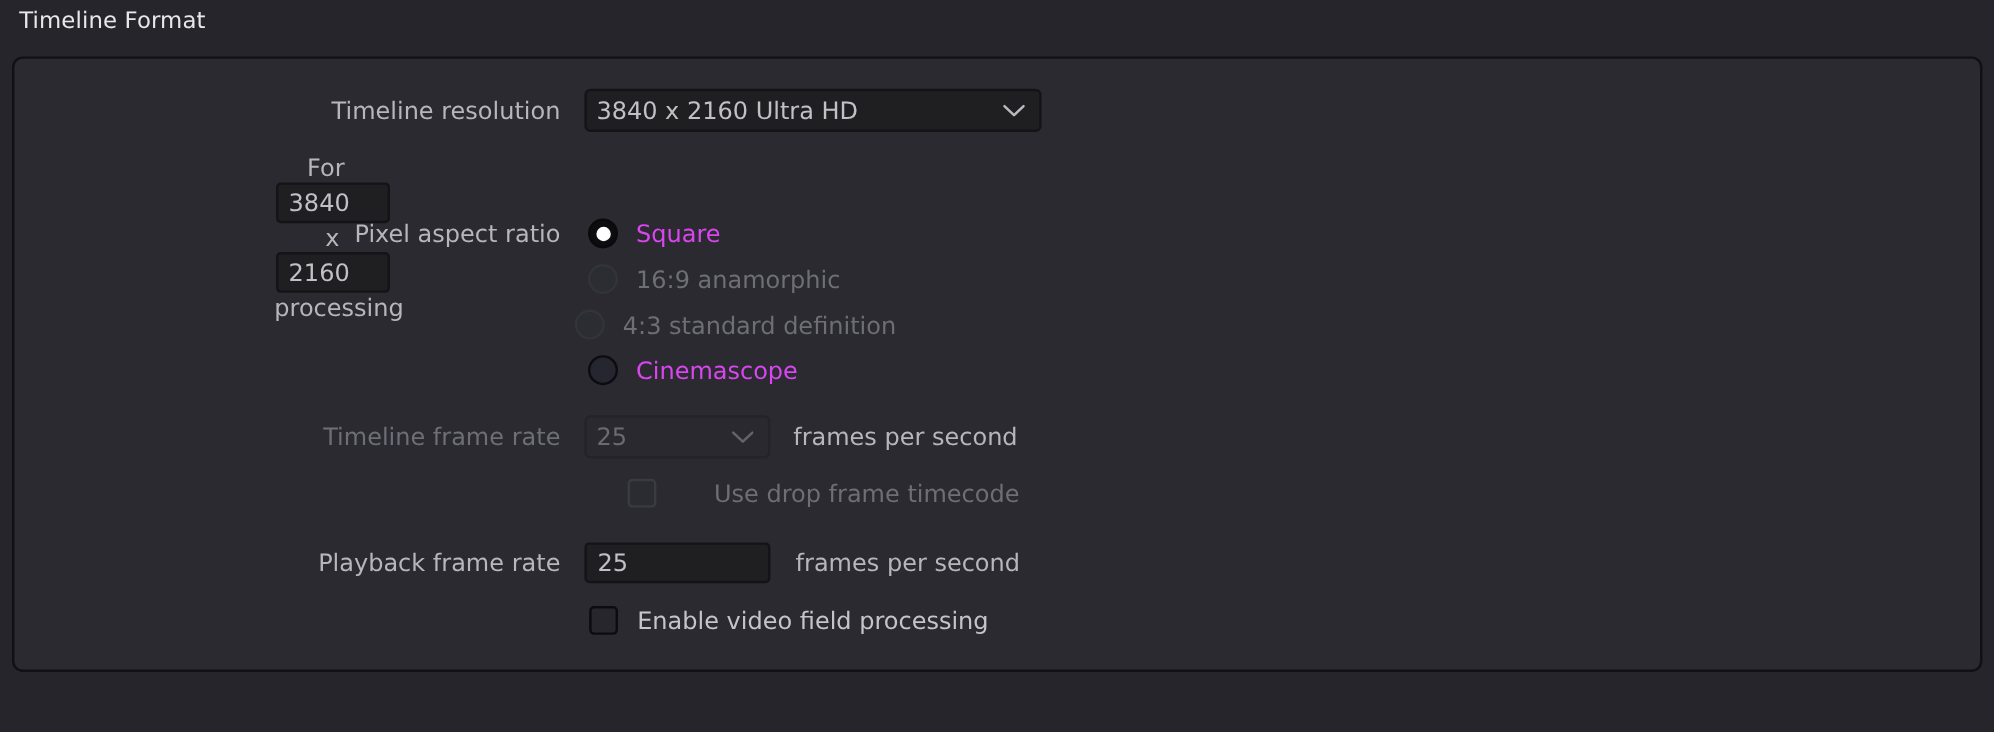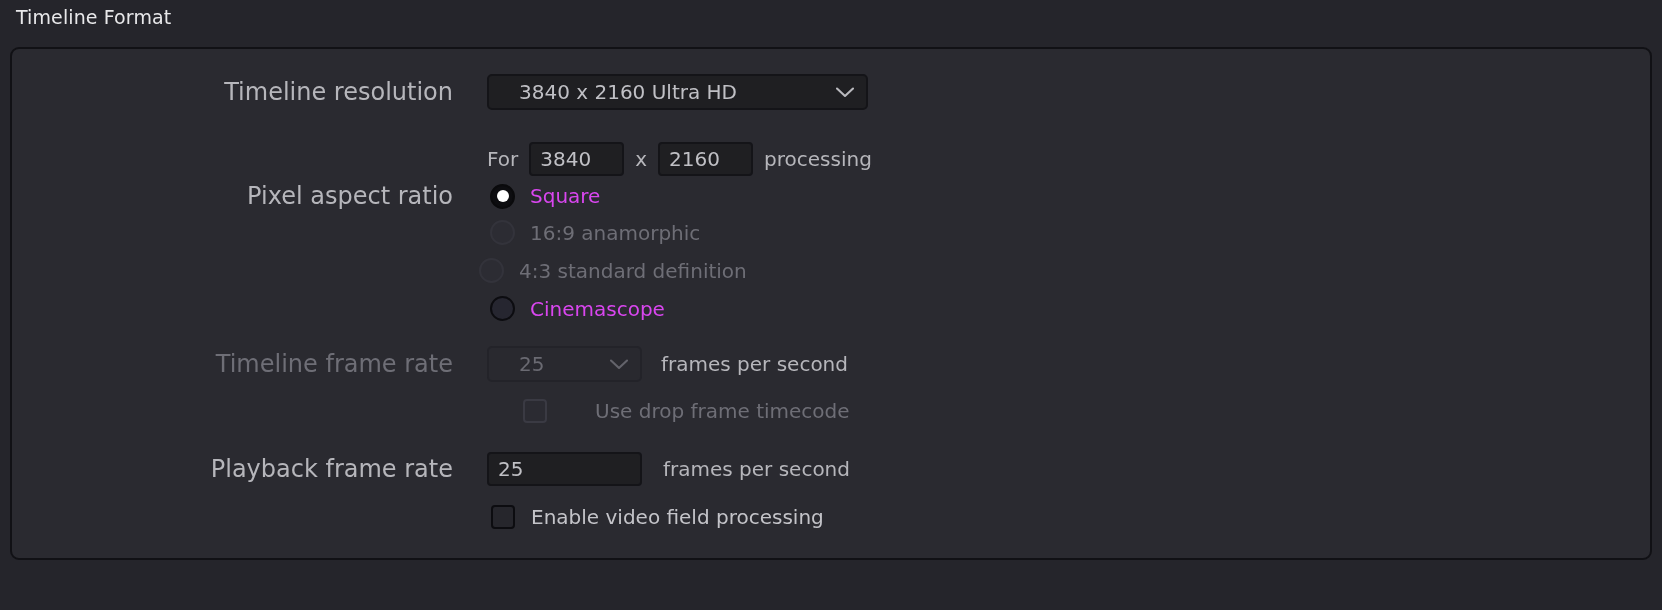--- a/index.html
+++ b/index.html
@@ -43,38 +43,38 @@
   .row {
     position: absolute;
     display: flex;
     align-items: center;
     white-space: nowrap;
   }
   .row-label {
     width: 420px;
     min-width: 420px;
     text-align: right;
-    padding-right: 34px;
-    box-sizing: border-box;
-    font-size: 24px;
+    padding-right: 20px;
+    box-sizing: border-box;
+    font-size: 20px;
     color: #b6b6bb;
   }
   .row-label.dim { color: #6e6e76; }
 
   
   .dropdown {
     position: relative;
     box-sizing: border-box;
     height: 36px;
     background: #1f1f22;
     border: 2px solid #141418;
     border-radius: 5px;
     display: flex;
     align-items: center;
-    padding: 0 10px 0 30px;
+    padding: 0 10px 0 8px;
     font-size: 20px;
     color: #c0c0c5;
   }
   .dropdown.wide { width: 381px; }
   .dropdown.narrow { width: 155px; }
   .dropdown.disabled {
     background: #29292f;
     border-color: #232329;
     color: #6a6a72;
   }
@@ -189,21 +189,21 @@
     <div class="dropdown wide">
       <span class="dd-text">3840 x 2160 Ultra HD</span>
       <span class="chev">
         <svg width="18" height="11" viewBox="0 0 18 11">
           <path d="M1 1.5 L9 9 L17 1.5" fill="none" stroke="#b9b9be" stroke-width="2.1" stroke-linecap="round" stroke-linejoin="round"></path>
         </svg>
       </span>
     </div>
   </div>
 
-  <div class="row" style="left:55px; top:93px;">
+  <div class="row" style="left:55px; top:79px;flex-direction:column;">
     <div class="row-label"></div>
     <span class="inline-text gap-r">For</span>
     <div class="textbox tb-small">3840</div>
     <span class="inline-text gap-l gap-r">x</span>
     <div class="textbox tb-small">2160</div>
     <span class="inline-text gap-l">processing</span>
   </div>
 
   <div class="radio-row" style="left:55px; top:133px;">
     <div class="row-label">Pixel aspect ratio</div>

